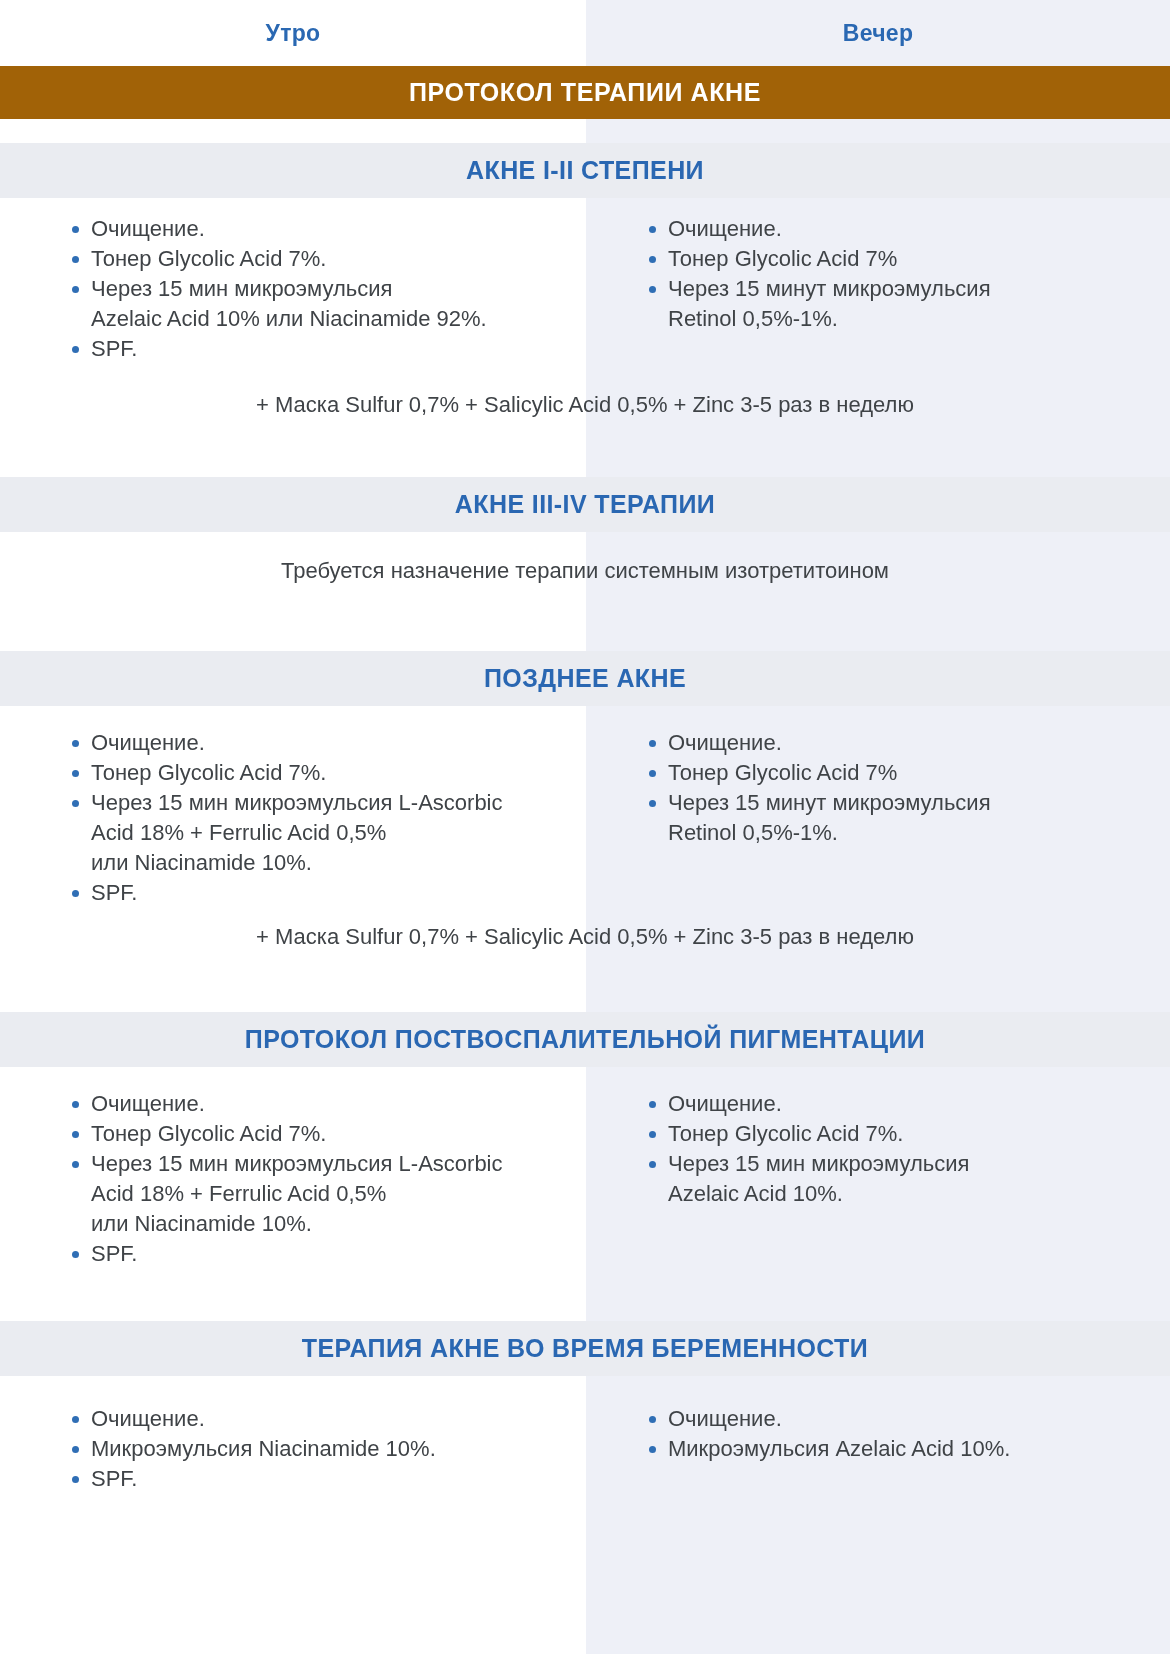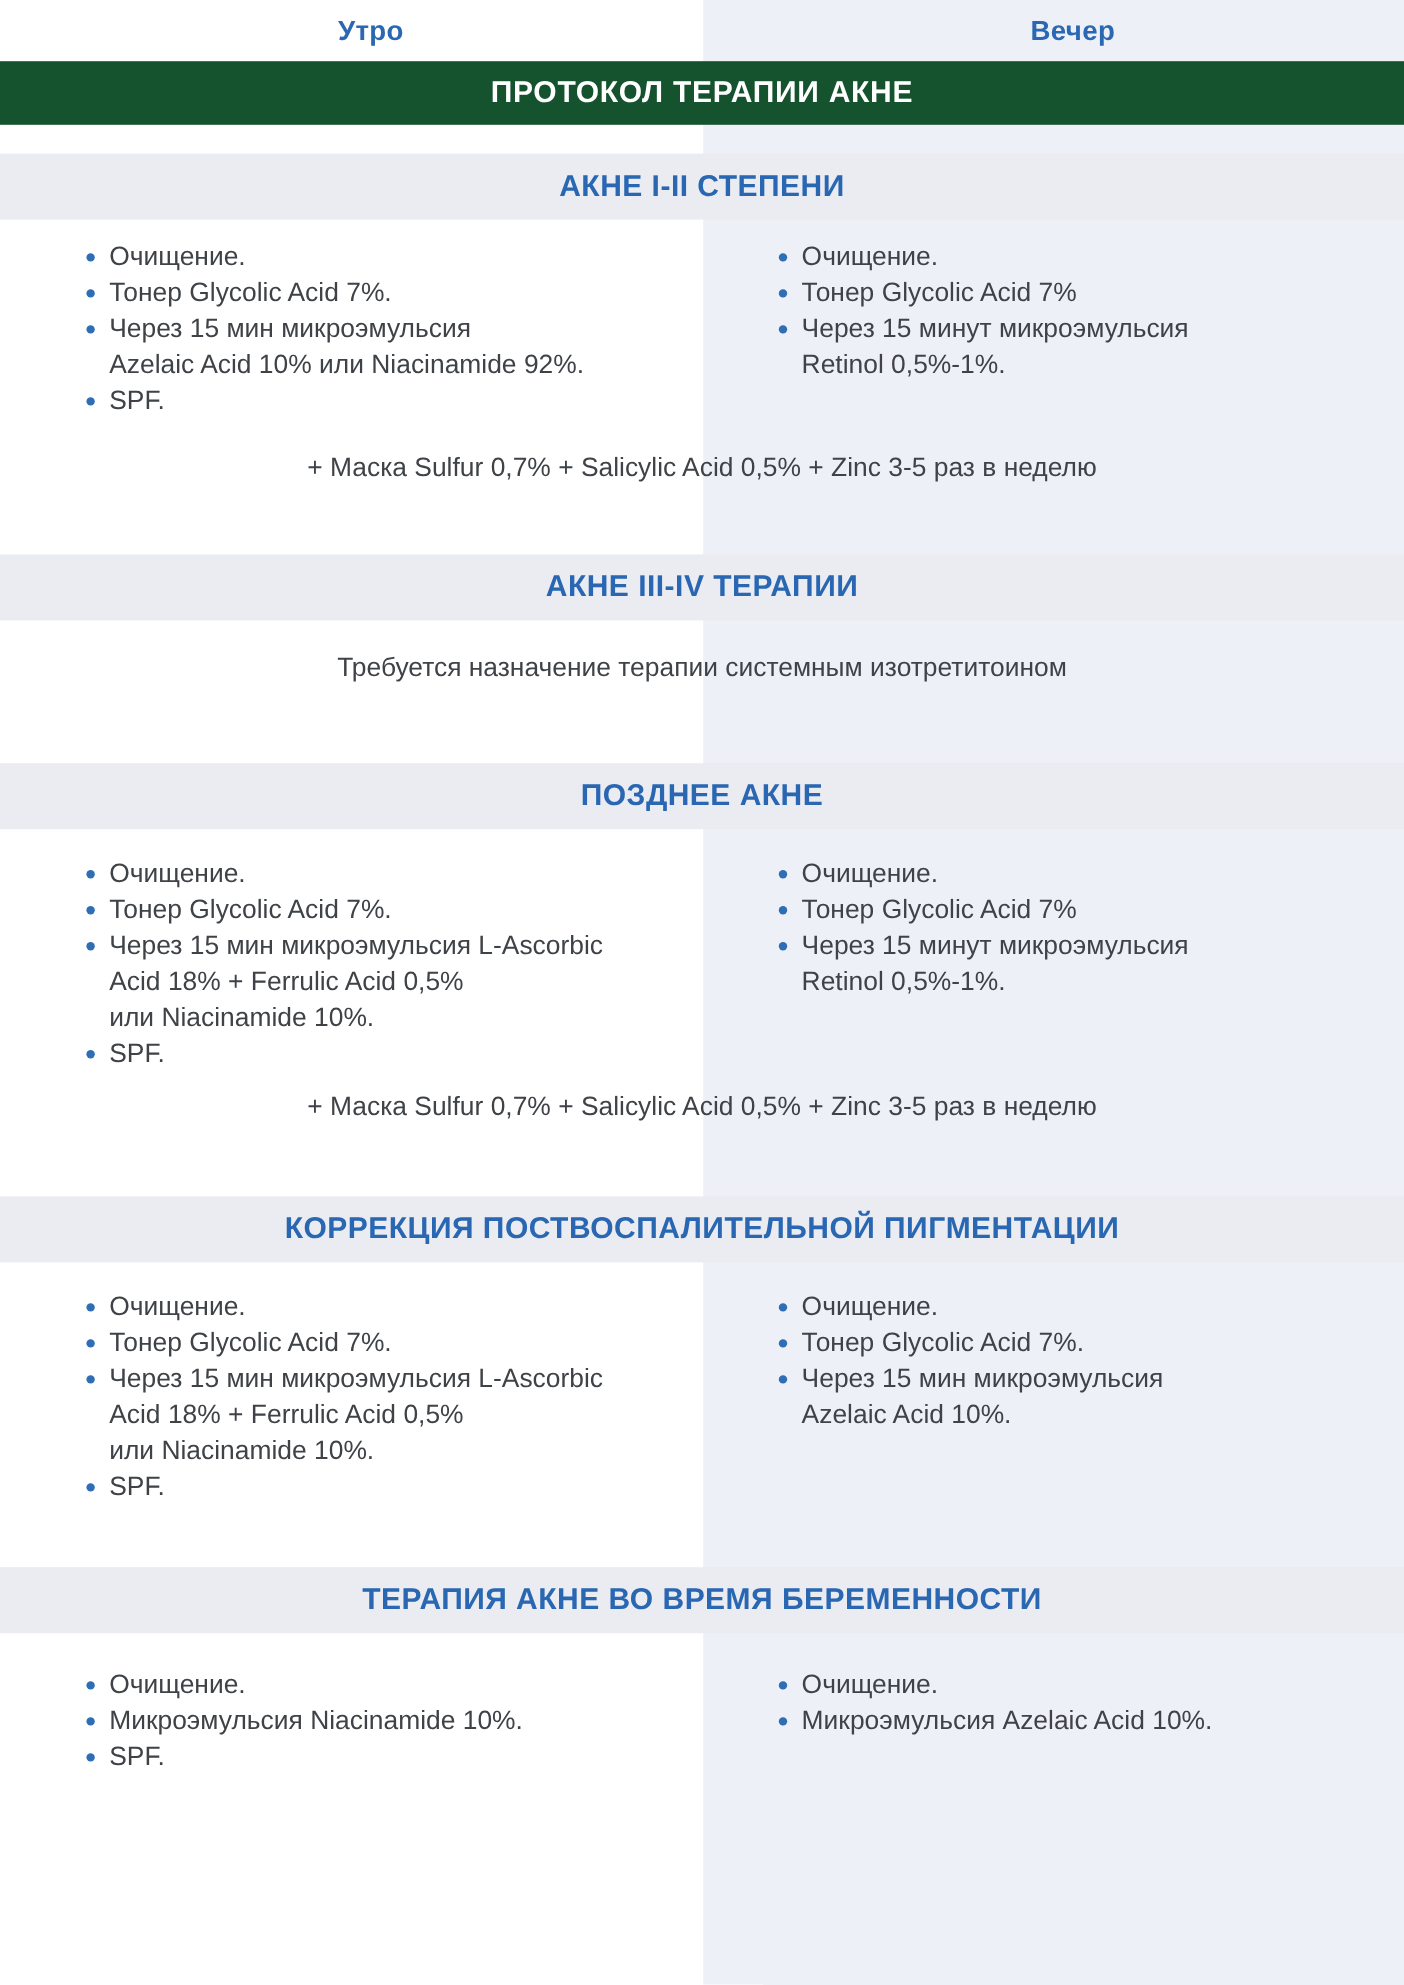--- a/index.html
+++ b/index.html
@@ -10,30 +10,30 @@
     background:#ffffff;
     overflow:hidden;
   }
   .evening-bg{
     position:absolute;top:0;left:586px;width:584px;height:1654px;
     background:#eef0f7;
   }
   .content{position:relative;z-index:1;}
 
   
-  .col-header-row{display:flex;height:51px;padding-left:16px;}
+  .col-header-row{display:flex;height:66px;}
   .col-half{flex:0 0 586px;display:flex;align-items:center;justify-content:center;}
   .col-half.right{flex:0 0 584px;}
   .col-label{
     color:#2a68b2;font-size:23px;font-weight:bold;letter-spacing:.3px;
   }
 
   
   .title-band{
-    height:53px;background:#14532d;
+    height:53px;background:#a16207;
     display:flex;align-items:center;justify-content:center;
   }
   .title-band span{
     color:#ffffff;font-size:25px;font-weight:bold;letter-spacing:.6px;
   }
 
   
   .section-band{
     height:55px;background:#eaecf1;
     display:flex;align-items:center;justify-content:center;margin-top:24px;
@@ -220,21 +220,21 @@
                 </span>
               </li>
             </ul>
         </div>
       </div>
       <div class="note">+ Маска Sulfur 0,7% + Salicylic Acid 0,5% + Zinc 3-5 раз в неделю</div>
     </section>
 
     <section class="sec4">
       <div class="section-band">
-        <span>КОРРЕКЦИЯ ПОСТВОСПАЛИТЕЛЬНОЙ ПИГМЕНТАЦИИ</span>
+        <span>ПРОТОКОЛ ПОСТВОСПАЛИТЕЛЬНОЙ ПИГМЕНТАЦИИ</span>
       </div>
       <div class="cols">
         <div class="col left">
           <ul class="bullets">
               <li>
                 <span class="dot"></span>
                 <span class="bullet-text">
                   <div>Очищение.</div>
                 </span>
               </li>

